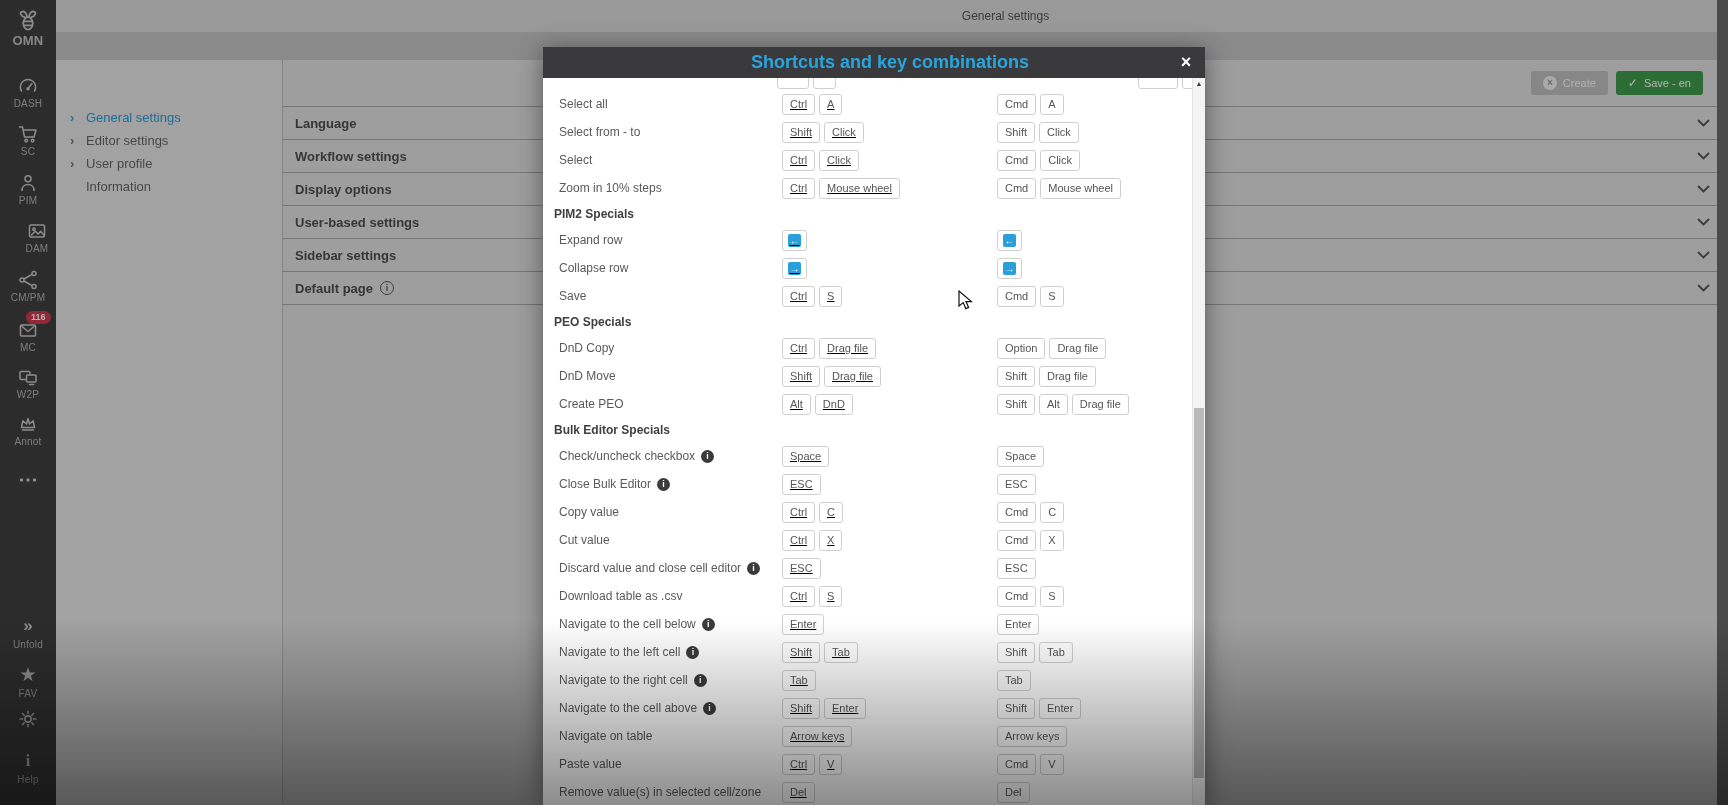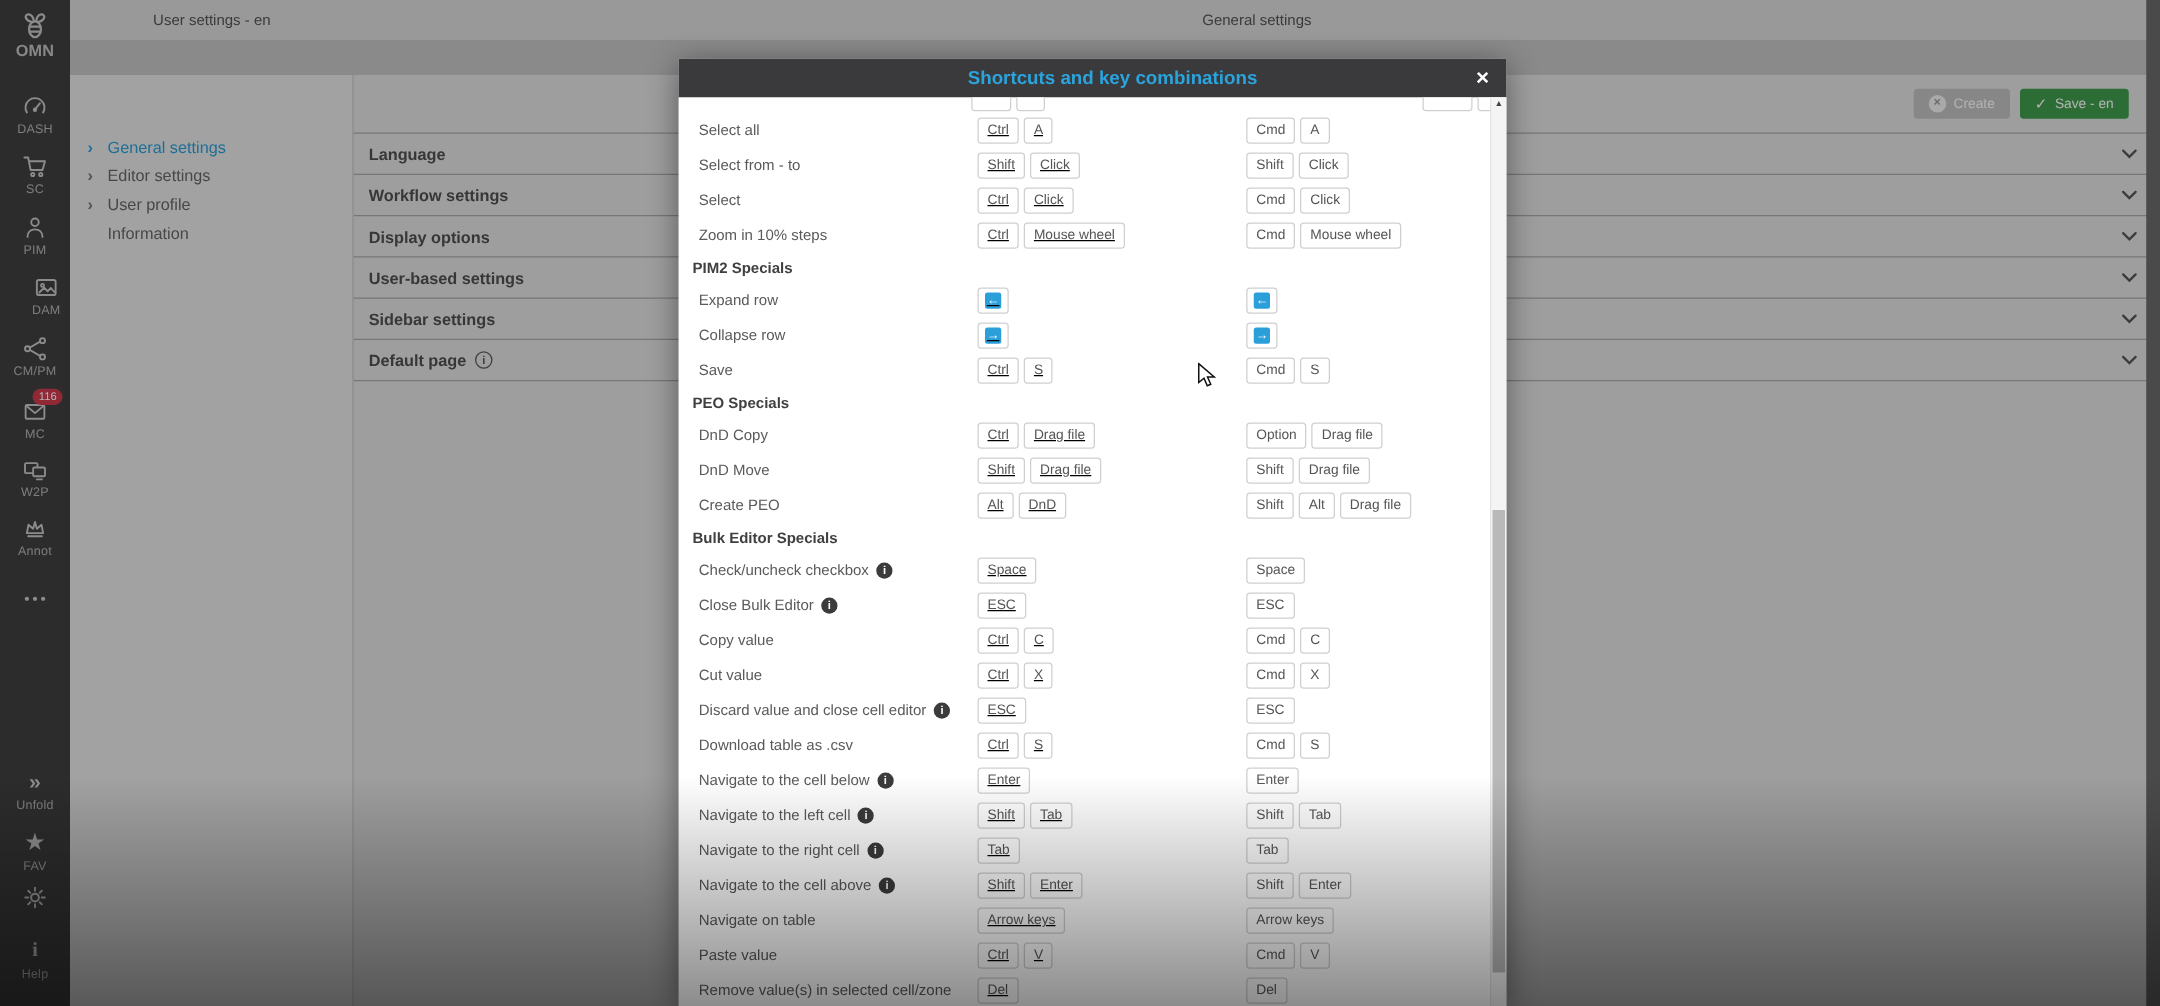--- a/index.html
+++ b/index.html
@@ -7,21 +7,21 @@
   .app{position:relative;width:1728px;height:805px;overflow:hidden;background:#e2e2e2;}
 
   
   .sidebar{position:absolute;left:0;top:0;bottom:0;width:56px;background:#404040;z-index:6;}
   .side-item{position:absolute;left:0;width:56px;text-align:center;color:#c8c8c8;cursor:pointer;}
   .side-item .icn{display:block;height:22px;line-height:22px;}
   .side-item .icn svg{vertical-align:middle;}
   .side-item .txt-icn{font-size:18px;line-height:22px;color:#c8c8c8;}
   .side-item .lbl{display:block;font-size:10px;color:#b4b4b4;margin-top:2px;letter-spacing:.2px;}
   .side-item.logo .lbl{font-size:13px;font-weight:bold;color:#c2c2c2;margin-top:3px;}
-  .badge{position:absolute;top:-7px;left:26px;background:#cf3a4e;color:#fff;font-size:9px;font-weight:normal;
+  .badge{position:absolute;top:-7px;left:26px;background:#cf3a4e;color:#fff;font-size:9px;font-weight:bold;
          padding:1px 5px;border-radius:8px;line-height:11px;}
 
   
   .topbar{position:absolute;left:56px;right:0;top:0;height:32px;background:#dcdcdc;z-index:5;}
   .topbar .t-left{position:absolute;left:0;width:227px;top:0;height:32px;display:flex;align-items:center;justify-content:center;
                   font-size:12px;color:#555;}
   .topbar .t-center{position:absolute;left:227px;right:0;top:0;height:32px;display:flex;align-items:center;justify-content:center;
                   font-size:12px;color:#555;}
   .toolbar{position:absolute;left:56px;right:0;top:32px;height:28px;background:#c6c6c6;z-index:5;}
 
@@ -53,21 +53,21 @@
   .chev-down svg{display:block;}
 
   
   .dim{position:absolute;inset:0;background:rgba(0,0,0,0.30);z-index:10;}
   .rstrip{position:absolute;right:0;top:0;bottom:0;width:11px;background:#6a6a6a;z-index:6;}
 
   
   .modal{position:absolute;left:543px;top:47px;width:662px;bottom:0;background:#fff;z-index:20;
          box-shadow:0 4px 24px rgba(0,0,0,0.45);}
   .m-head{height:31px;background:#3a3a3c;display:flex;align-items:center;justify-content:center;position:relative;}
-  .m-title{color:#2aa4dd;font-size:15px;font-weight:bold;margin-left:32px;}
+  .m-title{color:#2aa4dd;font-size:18px;font-weight:bold;margin-left:32px;}
   .m-close{position:absolute;right:4px;top:0;width:30px;height:31px;display:flex;align-items:center;justify-content:center;
            color:#fff;font-size:18px;font-weight:bold;cursor:pointer;}
   .m-body{position:absolute;top:31px;left:0;right:0;bottom:0;overflow:hidden;background:#fff;}
   .m-partial{height:12px;overflow:hidden;display:flex;}
   .m-partial .pcol1{margin-left:234px;width:215px;display:flex;gap:4px;}
   .m-partial .pcol2{display:flex;gap:4px;}
   .m-partial .frag{height:20px;margin-top:-9px;border:1px solid #cfcfcf;border-radius:3px;background:#fff;}
   .m-row{height:28px;display:flex;align-items:center;padding-left:16px;}
   .m-row .m-lbl{width:223px;font-size:12px;color:#5a5a5a;display:flex;align-items:center;gap:6px;}
   .m-row .col1{width:215px;display:flex;gap:4px;text-decoration:underline;}
@@ -210,21 +210,20 @@
             </g>
           </svg></span>
       </div>
       <div class="side-item" style="top: 750px;">
         <span class="icn"><span class="txt-icn" style="font-family:'Liberation Serif',serif;font-weight:bold;font-size:16px;">i</span></span>
         <span class="lbl">Help</span>
       </div>
     </div>
 
   <div class="topbar">
-    <div class="t-left">User settings - en</div>
     <div class="t-center">General settings</div>
   </div>
   <div class="toolbar"></div>
 
   <div class="panel">
     <div class="nav-list" id="navList">
         <div class="nav-item active">
           <span class="chev">›</span>
           <span>General settings</span>
         </div>

